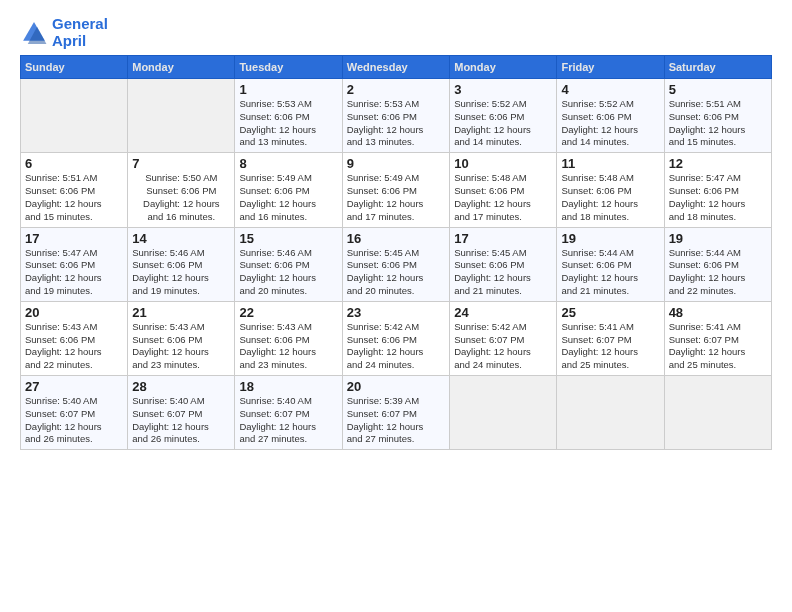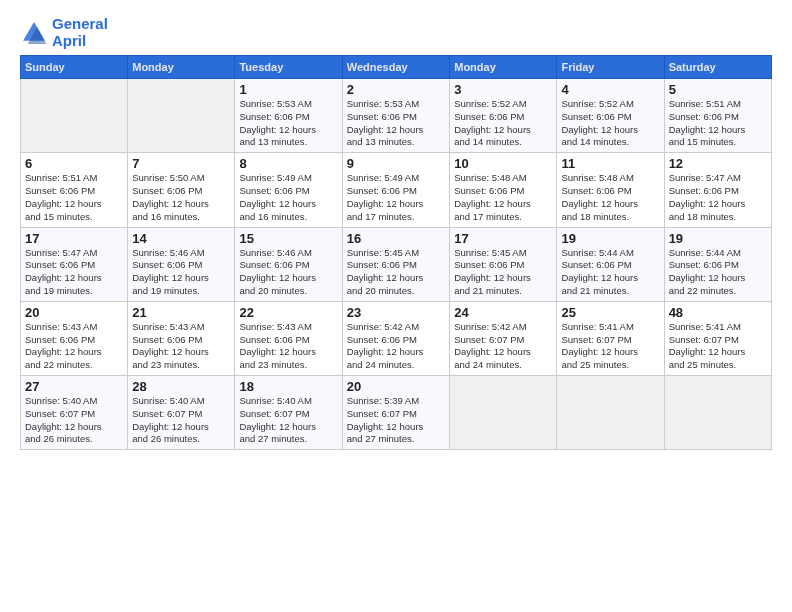--- a/index.html
+++ b/index.html
@@ -168,21 +168,21 @@
         <tr>
           <td>
             <span class="day-num">6</span>
             <div class="day-detail" style="white-space: pre-line;">Sunrise: 5:51 AM
 Sunset: 6:06 PM
 Daylight: 12 hours
 and 15 minutes.</div>
           </td>
           <td>
             <span class="day-num">7</span>
-            <div class="day-detail" style="white-space: pre-line;">Sunrise: 5:50 AM
+            <div class="day-detail" style="white-space: pre-line; text-align: center;">Sunrise: 5:50 AM
 Sunset: 6:06 PM
 Daylight: 12 hours
 and 16 minutes.</div>
           </td>
           <td>
             <span class="day-num">8</span>
             <div class="day-detail" style="white-space: pre-line;">Sunrise: 5:49 AM
 Sunset: 6:06 PM
 Daylight: 12 hours
 and 16 minutes.</div>

